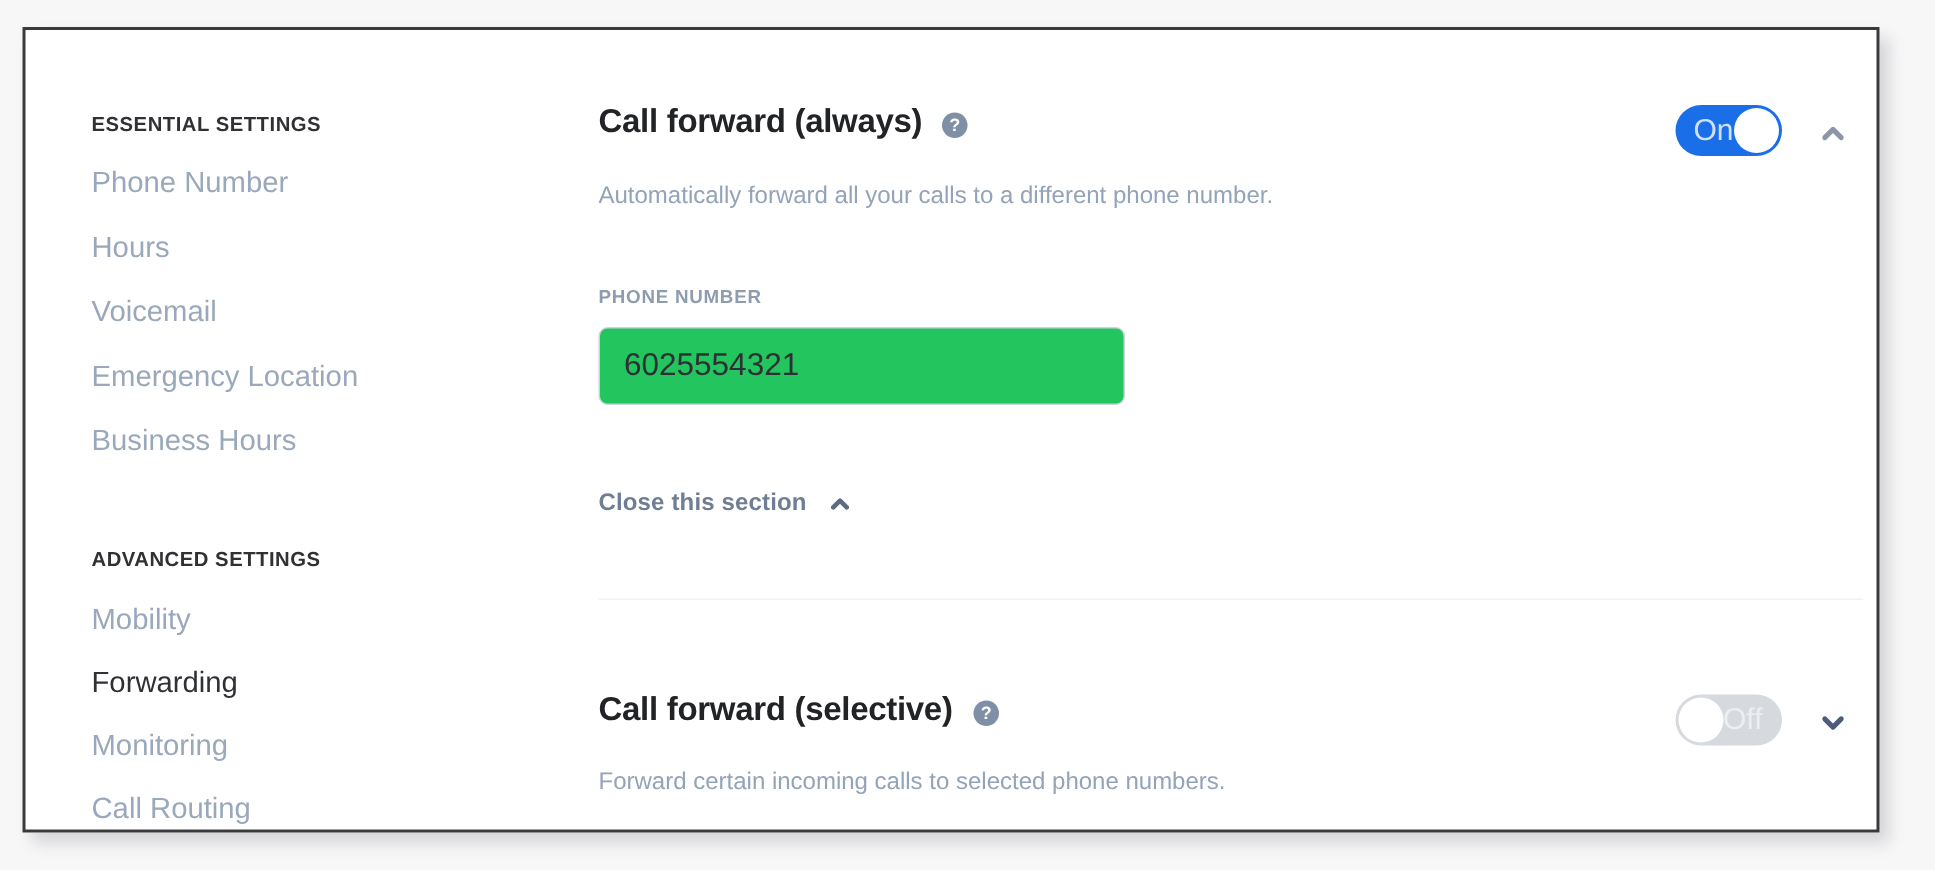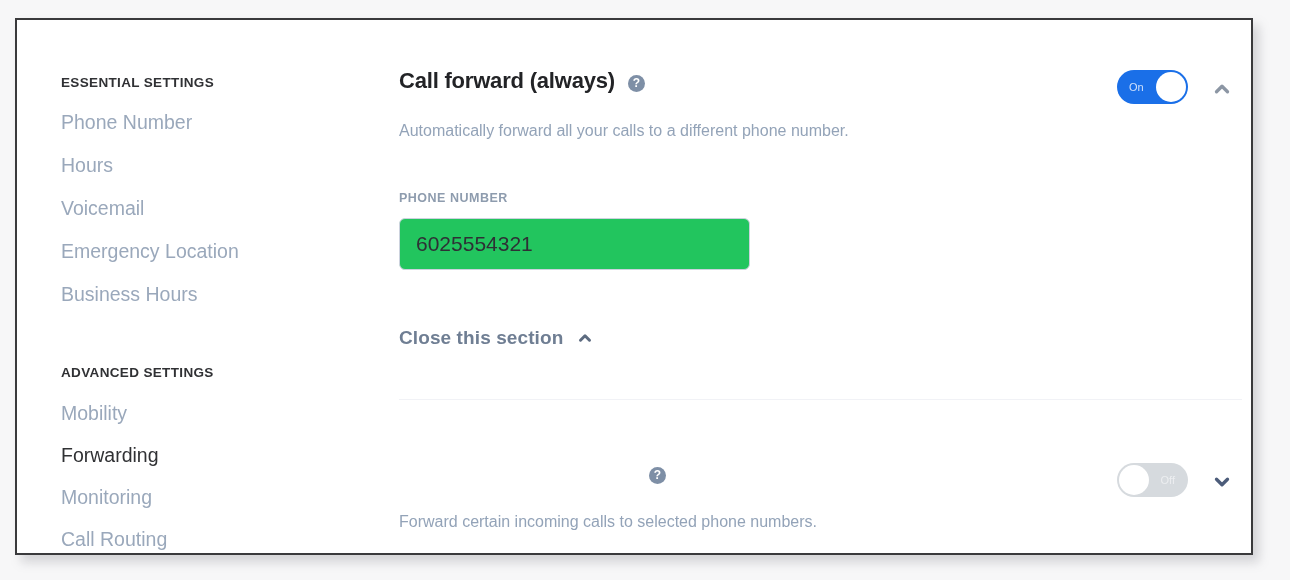--- a/index.html
+++ b/index.html
@@ -139,21 +139,21 @@
     background: #ffffff;
   }
   .toggle.on  .knob { right: 2px; }
   .toggle.off .knob { left: 2px; }
 
   .toggle .lbl {
     position: absolute;
     top: 0;
     height: 34px;
     line-height: 34px;
-    font-size: 11px;
+    font-size: 20px;
   }
   .toggle.on  .lbl { left: 12px;  color: #cfe0fb; }
   .toggle.off .lbl { right: 13px; color: #eceef0; }
 
   
   .chev {
     position: absolute;
     width: 22px;
     height: 22px;
     cursor: pointer;
@@ -187,21 +187,21 @@
 
   
   .close-link {
     position: absolute;
     display: flex;
     align-items: center;
     gap: 13px;
     cursor: pointer;
   }
   .close-link .txt {
-    font-size: 19px;
+    font-size: 16px;
     font-weight: bold;
     color: #6f7e93;
     letter-spacing: 0.1px;
     white-space: nowrap;
   }
 
   
   .divider {
     position: absolute;
     left: 0;
@@ -268,20 +268,21 @@
             </svg>
           </span>
         </div>
       </section>
 
       <div class="divider" style="top:379px;"></div>
 
       <section class="section" style="top:440px;">
 
         <div class="sec-head">
+          <div class="sec-title">Call forward (selective)</div>
           <div class="help-icon" style="left:250px;">?</div>
         </div>
 
         <div class="sec-desc" style="top:53px;">Forward certain incoming calls to selected phone numbers.</div>
 
         <div class="toggle off" style="left:718px; top:3px;">
           <span class="lbl">Off</span>
           <span class="knob"></span>
         </div>
 

